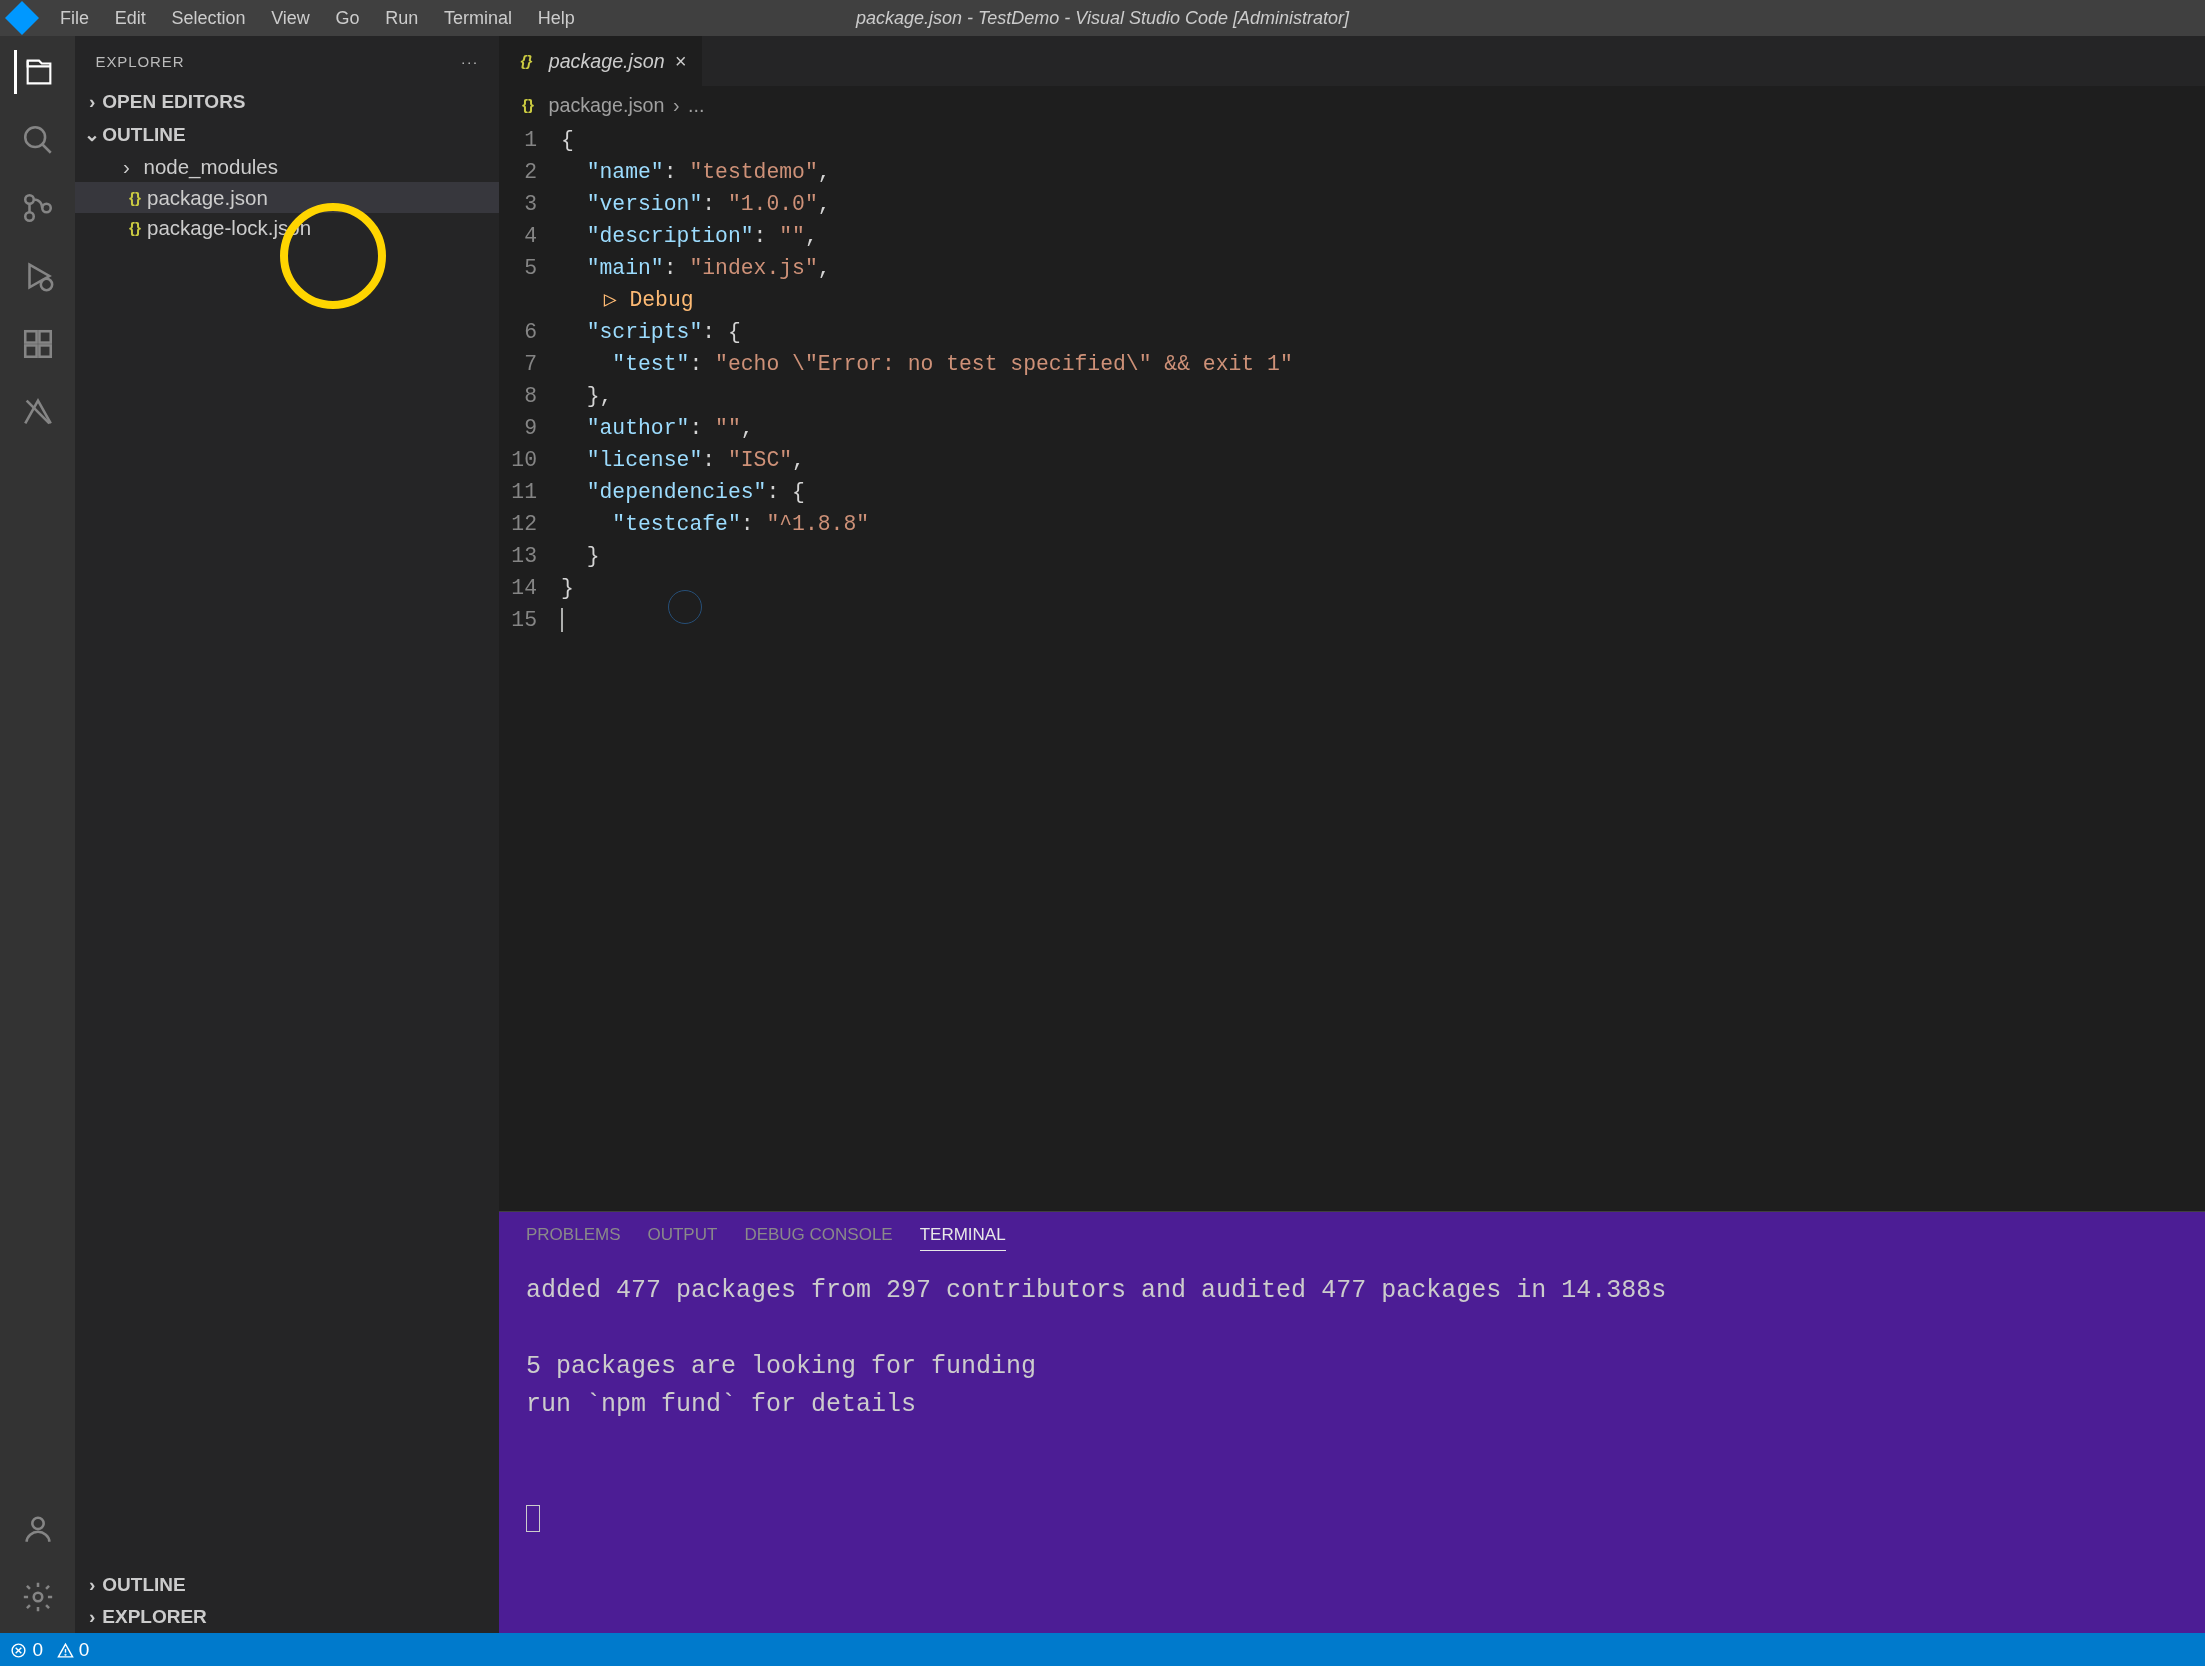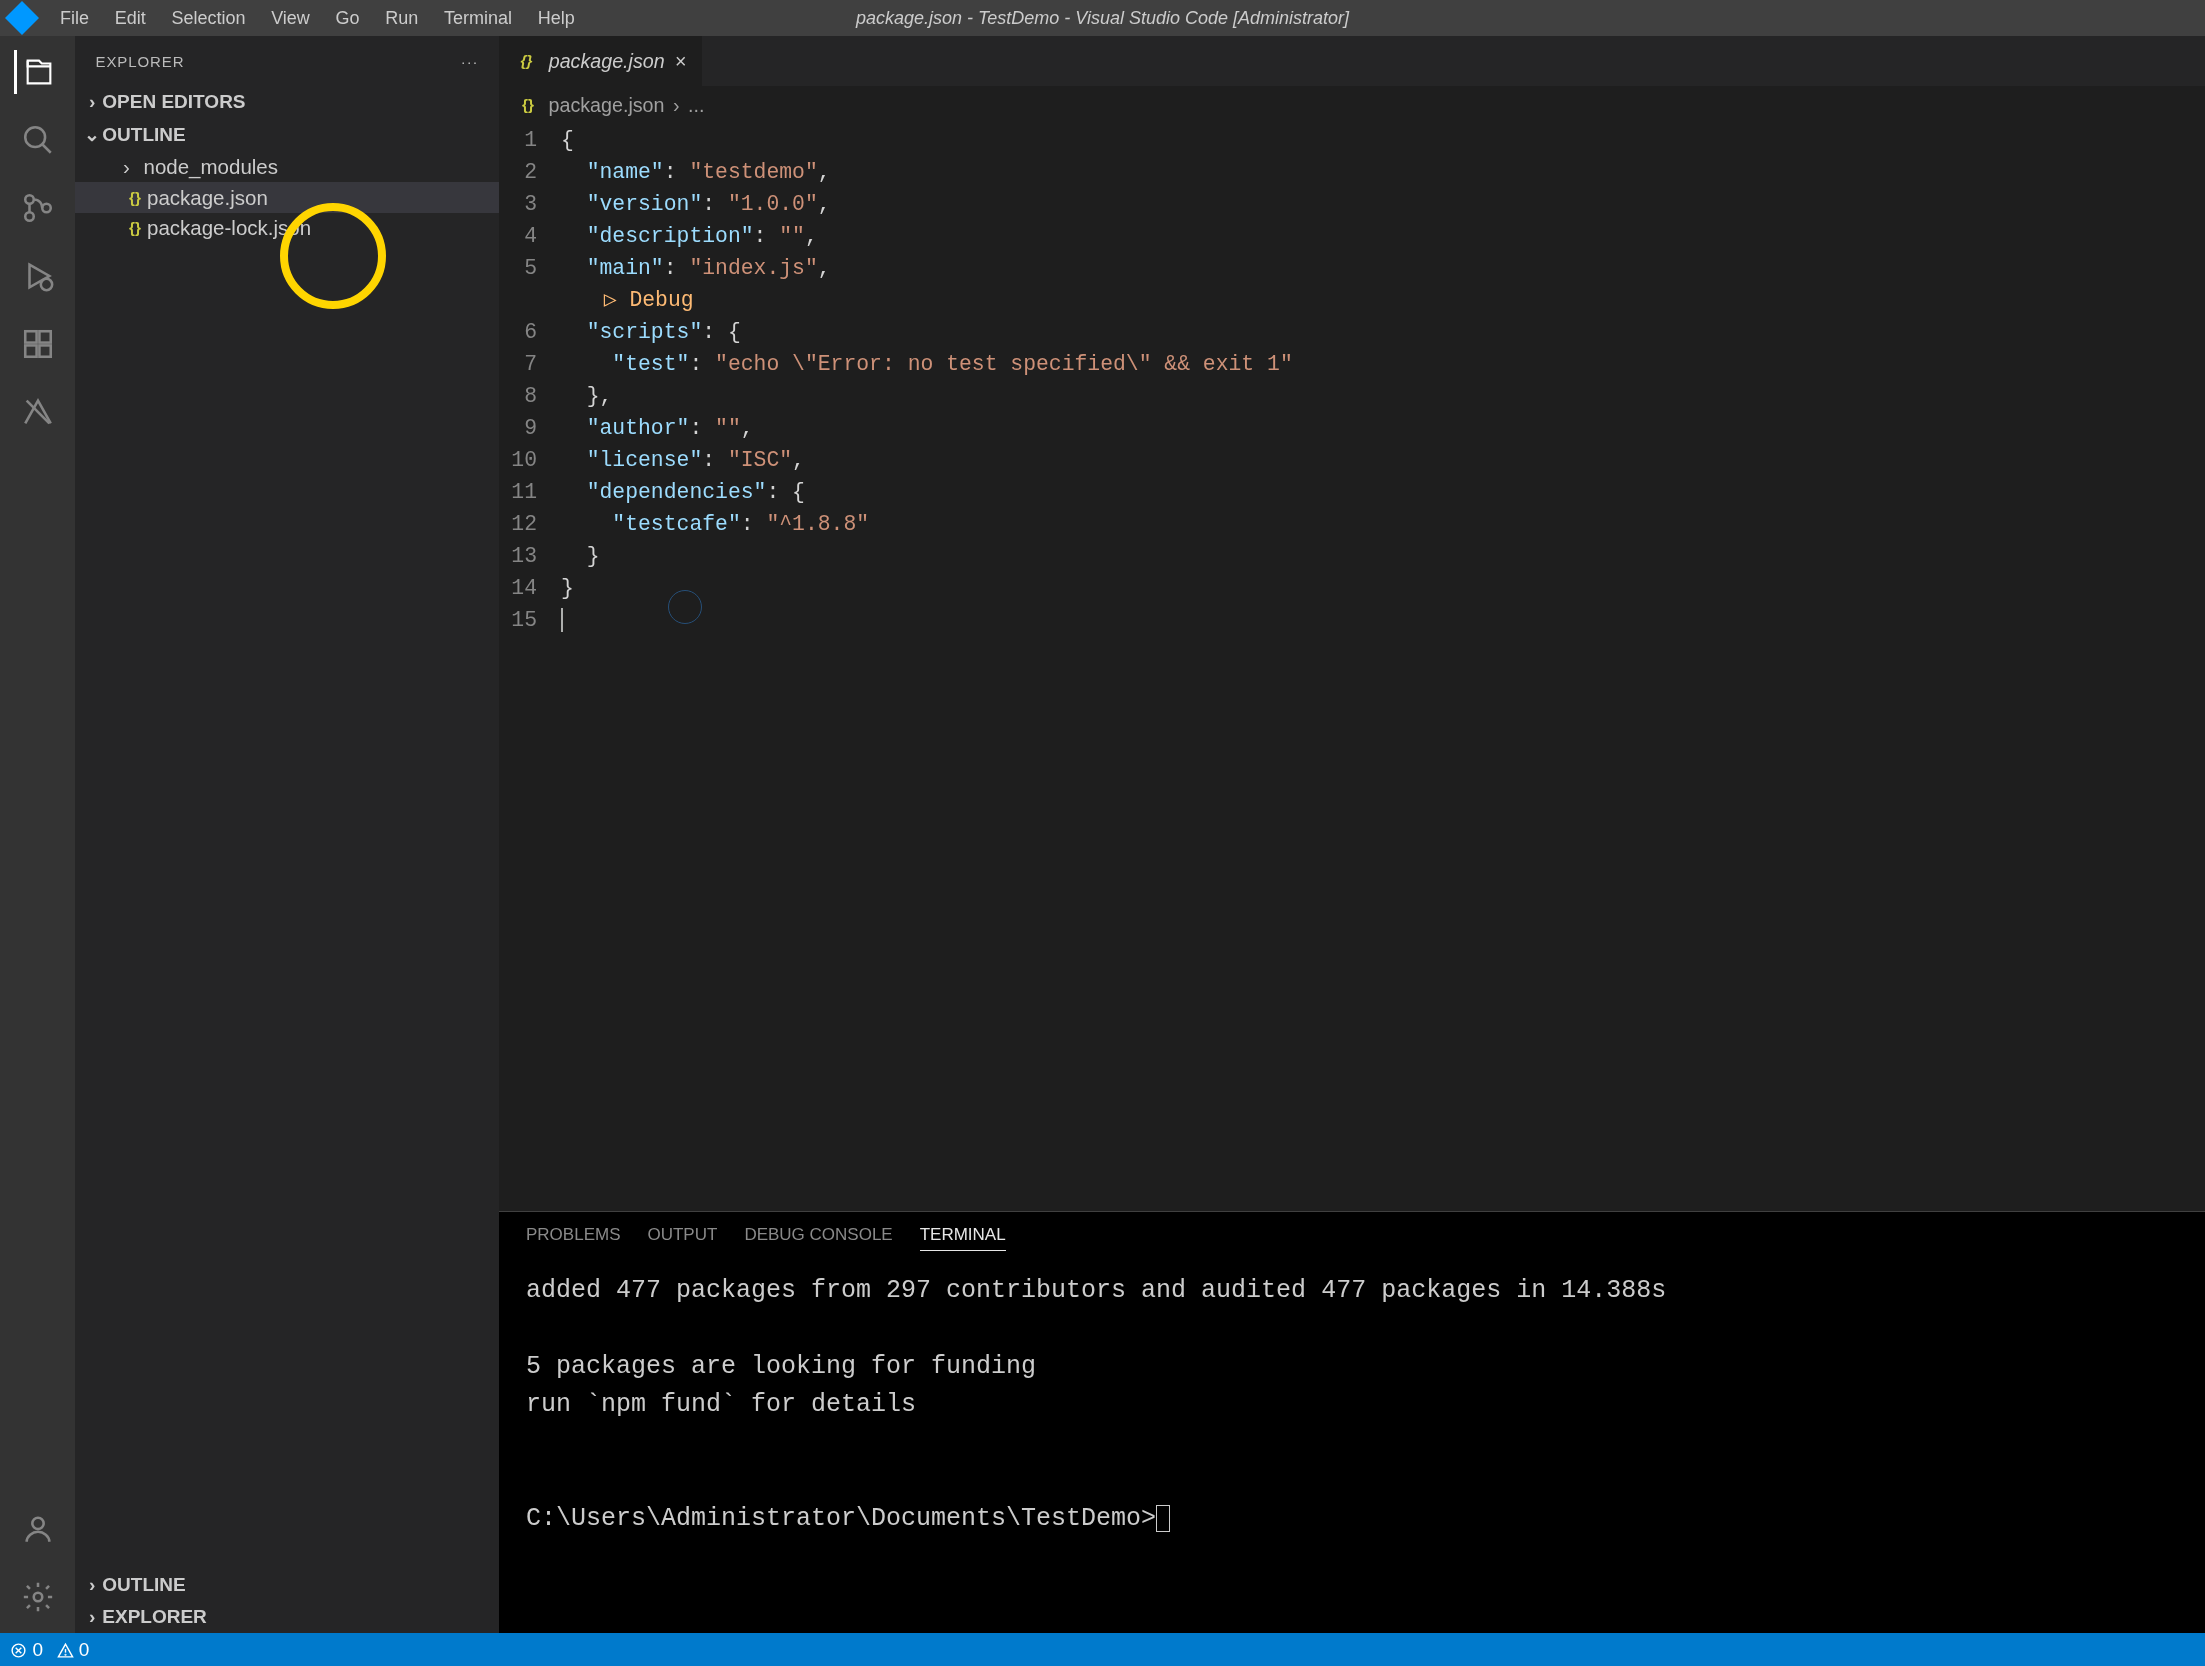--- a/index.html
+++ b/index.html
@@ -180,21 +180,21 @@
   border: 8.5px solid #ffd500;
   border-radius: 50%;
   top: 203px;
   left: 280px;
   pointer-events: none;
   z-index: 100;
 }
 
 
 .panel {
-  background: #000000;
+  background: #4c1d95;
   border-top: 0.9px solid #404040;
   height: 422px;
   display: flex;
   flex-direction: column;
 }
 .panel-tabs {
   height: 46px;
   display: flex;
   align-items: center;
   gap: 27px;
@@ -418,21 +418,21 @@
         <div class="panel-tab active">TERMINAL</div>
       </div>
       <div class="terminal-content">
         <div>added 477 packages from 297 contributors and audited 477 packages in 14.388s</div>
         <div>&nbsp;</div>
         <div>5 packages are looking for funding</div>
         <div>  run `npm fund` for details</div>
         <div>&nbsp;</div>
         <div>&nbsp;</div>
         <div>
-          <span>C:\Users\Administrator\Documents\TestDemo&gt;</span><span class="term-prompt-cursor"></span>
+          <span class="term-prompt-cursor"></span>
         </div>
       </div>
     </div>
   </div>
 </div>
 
 <div class="status-bar">
   <div class="status-item">
     <svg width="17" height="17" viewBox="0 0 24 24" fill="none" stroke="currentColor" stroke-width="2">
         <circle cx="12" cy="12" r="9"></circle>

